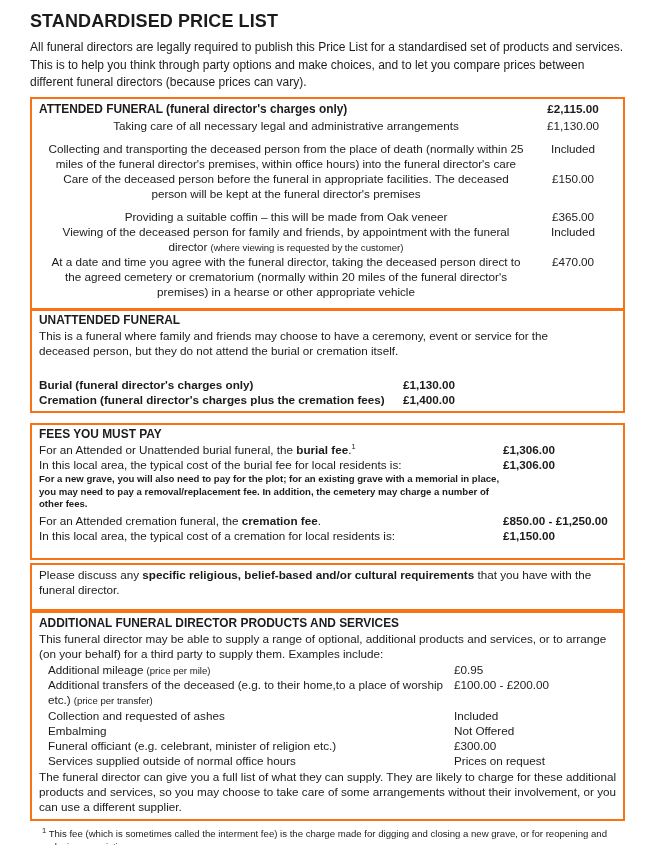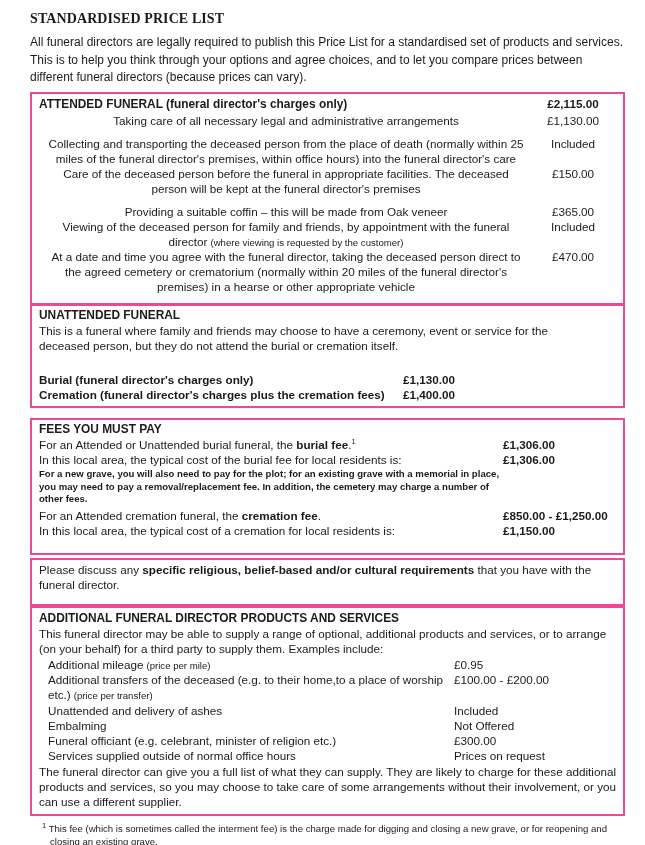--- a/index.html
+++ b/index.html
@@ -5,25 +5,25 @@
   html,body{margin:0;padding:0;background:#fff;}
   body{
     width:645px;height:845px;overflow:hidden;
     color:#1b1b1b;
     font-family:"Liberation Sans", sans-serif;
     font-size:11.7px;
     -webkit-font-smoothing:antialiased;
   }
   .page{padding:11px 20px 0 30px;}
   .doc-title{
-    font-size:14px;font-weight:bold;margin:0 0 7px 0;letter-spacing:.1px;font-family:Liberation Serif, serif;
+    font-size:18px;font-weight:bold;margin:0 0 7px 0;letter-spacing:.1px;
   }
   .intro{margin:0 0 5px 0;line-height:17.5px;font-size:12px;}
   .box{
-    border:2px solid #ec4899;
+    border:2px solid #f97316;
     padding:2px 7px 7px 7px;
     line-height:15px;
   }
   .box-heading{font-weight:bold;font-size:11.9px;line-height:16px;}
   .desc{margin:0;max-width:517px;}
   .row{display:flex;align-items:flex-start;}
   b,.b{font-weight:bold;}
   .small{font-size:9.6px;line-height:12.5px;}
   .note{margin-left:3px;}
   sup.fn{vertical-align:super;font-size:7.5px;line-height:0;}
@@ -64,21 +64,21 @@
     max-width:580px;
   }
 </style>
 </head>
 <body>
 
 <div class="page">
 
   <div class="doc-title">STANDARDISED PRICE LIST</div>
 
-  <p class="intro">All funeral directors are legally required to publish this Price List for a standardised set of products and services. This is to help you think through your options and agree choices, and to let you compare prices between different funeral directors (because prices can vary).</p>
+  <p class="intro">All funeral directors are legally required to publish this Price List for a standardised set of products and services. This is to help you think through party options and make choices, and to let you compare prices between different funeral directors (because prices can vary).</p>
 
   <section class="box attended">
     <div class="row head-row">
       <span class="lbl box-heading">ATTENDED FUNERAL (funeral director's charges only)</span>
       <span class="price-col b">£2,115.00</span>
     </div>
     <div class="items">
       <div class="row gap-after">
         <span class="lbl">Taking care of all necessary legal and administrative arrangements</span>
         <span class="price-col">£1,130.00</span>
@@ -150,21 +150,21 @@
     <div class="items">
       <div class="row">
         <span class="lbl"><span>Additional mileage</span><span class="small note">(price per mile)</span></span>
         <span class="price">£0.95</span>
       </div>
       <div class="row">
         <span class="lbl"><span>Additional transfers of the deceased (e.g. to their home,to a place of worship etc.)</span><span class="small note">(price per transfer)</span></span>
         <span class="price">£100.00 - £200.00</span>
       </div>
       <div class="row">
-        <span class="lbl">Unattended and delivery of ashes</span>
+        <span class="lbl">Collection and requested of ashes</span>
         <span class="price">Included</span>
       </div>
       <div class="row">
         <span class="lbl">Embalming</span>
         <span class="price">Not Offered</span>
       </div>
       <div class="row">
         <span class="lbl">Funeral officiant (e.g. celebrant, minister of religion etc.)</span>
         <span class="price">£300.00</span>
       </div>

